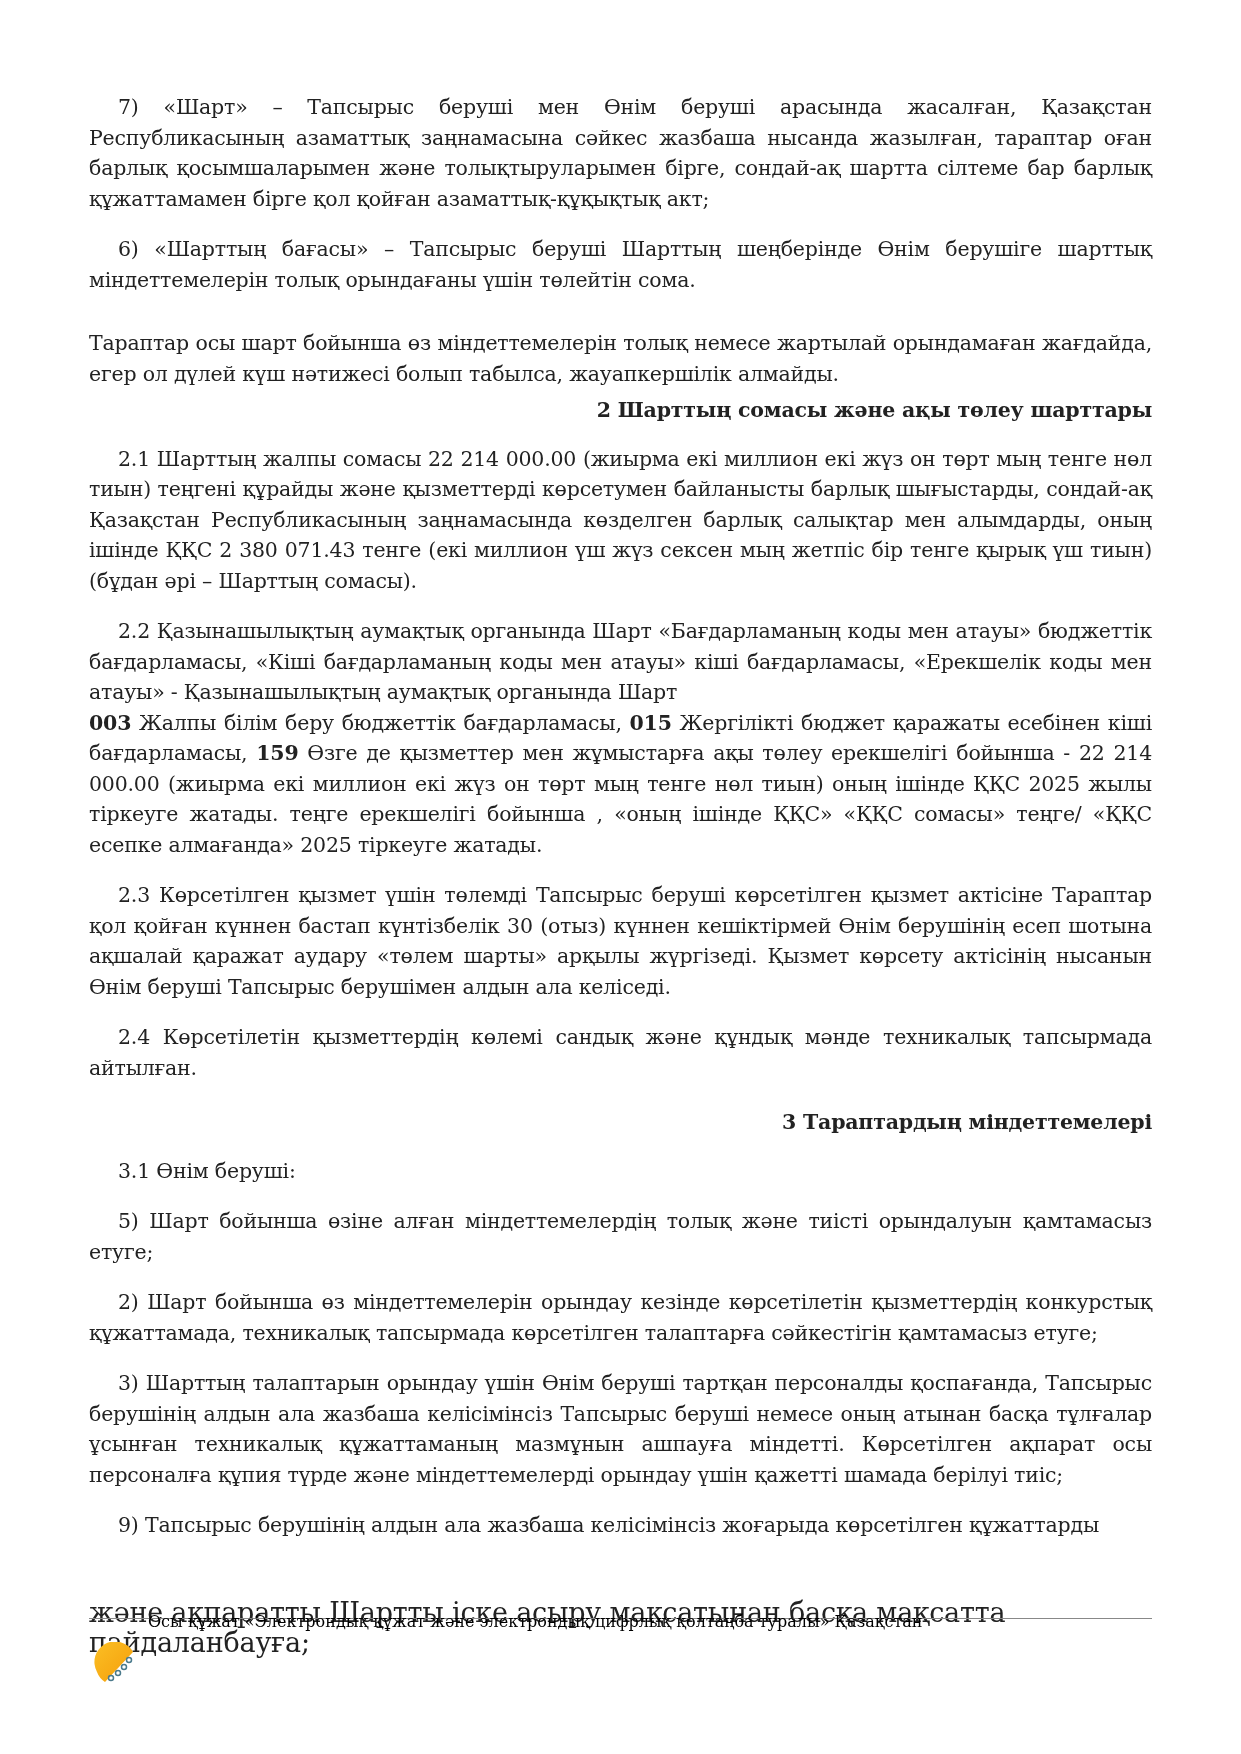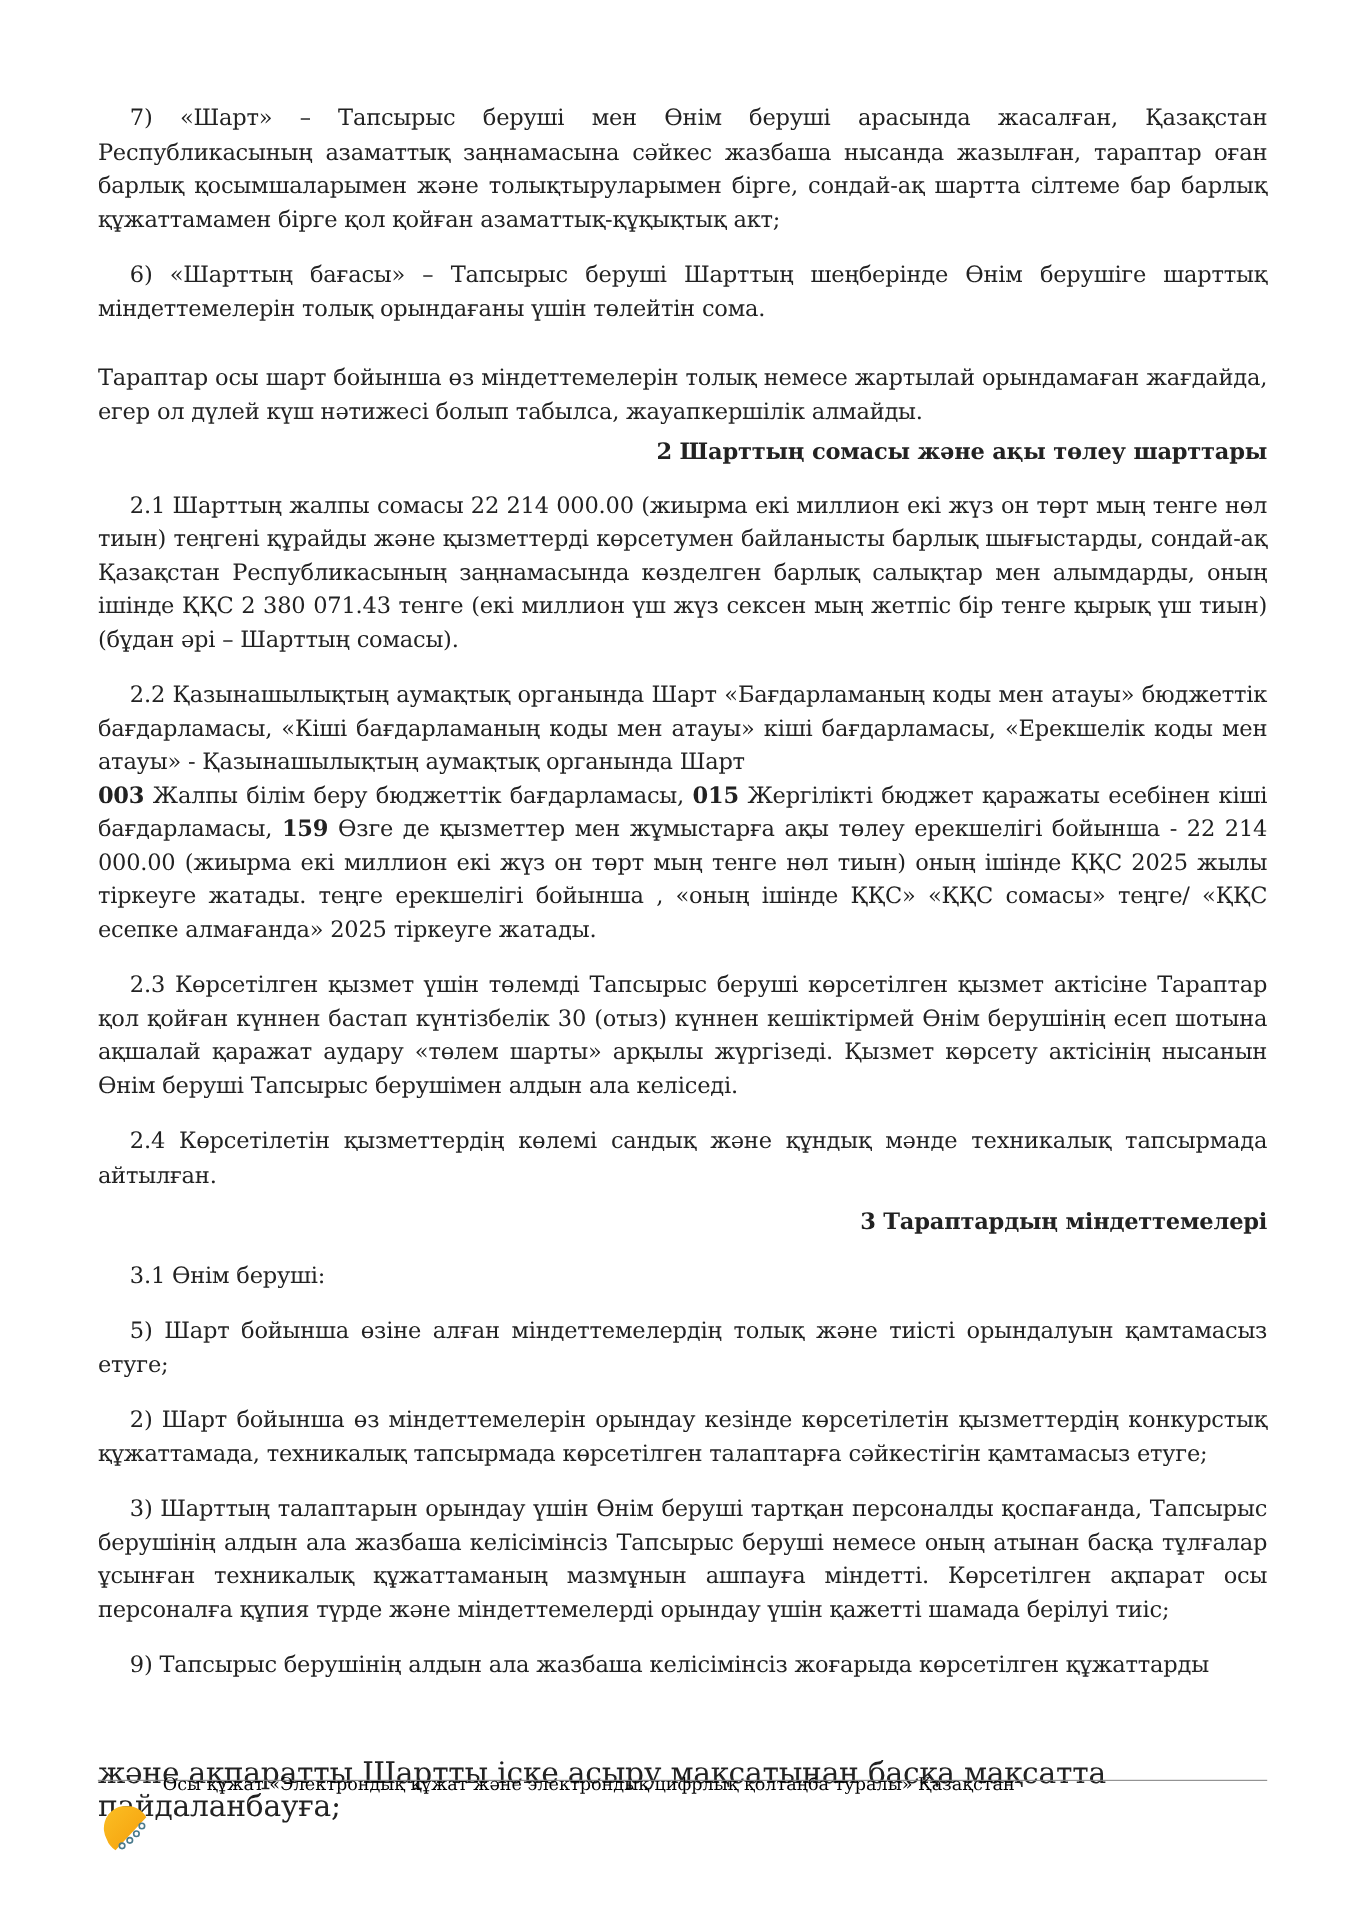--- a/index.html
+++ b/index.html
@@ -28,21 +28,21 @@
   <p class="p">7) «Шарт» – Тапсырыс беруші мен Өнім беруші арасында жасалған, Қазақстан Республикасының азаматтық заңнамасына сәйкес жазбаша нысанда жазылған, тараптар оған барлық қосымшаларымен және толықтыруларымен бірге, сондай-ақ шартта сілтеме бар барлық құжаттамамен бірге қол қойған азаматтық-құқықтық акт;</p>
   <p class="p tight">6) «Шарттың бағасы» – Тапсырыс беруші Шарттың шеңберінде Өнім берушіге шарттық міндеттемелерін толық орындағаны үшін төлейтін сома.</p>
   <p class="p noind">Тараптар осы шарт бойынша өз міндеттемелерін толық немесе жартылай орындамаған жағдайда, егер ол дүлей күш нәтижесі болып табылса, жауапкершілік алмайды.</p>
 
   <div class="h">2 Шарттың сомасы және ақы төлеу шарттары</div>
   <p class="p">2.1 Шарттың жалпы сомасы 22 214 000.00 (жиырма екі миллион екі жүз он төрт мың тенге нөл тиын) теңгені құрайды және қызметтерді көрсетумен байланысты барлық шығыстарды, сондай-ақ Қазақстан Республикасының заңнамасында көзделген барлық салықтар мен алымдарды, оның ішінде ҚҚС 2 380 071.43 тенге (екі миллион үш жүз сексен мың жетпіс бір тенге қырық үш тиын) (бұдан әрі – Шарттың сомасы).</p>
   <p class="p"><span>2.2 Қазынашылықтың аумақтық органында Шарт «Бағдарламаның коды мен атауы» бюджеттік бағдарламасы, «Кіші бағдарламаның коды мен атауы» кіші бағдарламасы, «Ерекшелік коды мен атауы» - Қазынашылықтың аумақтық органында Шарт</span><br><b>003</b><span> Жалпы білім беру бюджеттік бағдарламасы, </span><b>015</b><span> Жергілікті бюджет қаражаты есебінен кіші бағдарламасы, </span><b>159</b><span> Өзге де қызметтер мен жұмыстарға ақы төлеу ерекшелігі бойынша - 22 214 000.00 (жиырма екі миллион екі жүз он төрт мың тенге нөл тиын) оның ішінде ҚҚС 2025 жылы тіркеуге жатады. теңге ерекшелігі бойынша , «оның ішінде ҚҚС» «ҚҚС сомасы» теңге/ «ҚҚС есепке алмағанда» 2025 тіркеуге жатады.</span></p>
   <p class="p">2.3 Көрсетілген қызмет үшін төлемді Тапсырыс беруші көрсетілген қызмет актісіне Тараптар қол қойған күннен бастап күнтізбелік 30 (отыз) күннен кешіктірмей Өнім берушінің есеп шотына ақшалай қаражат аудару «төлем шарты» арқылы жүргізеді. Қызмет көрсету актісінің нысанын Өнім беруші Тапсырыс берушімен алдын ала келіседі.</p>
   <p class="p tight">2.4 Көрсетілетін қызметтердің көлемі сандық және құндық мәнде техникалық тапсырмада айтылған.</p>
 
-  <div class="h" style="margin-top:12px">3 Тараптардың міндеттемелері</div>
+  <div class="h" style="margin-top:24px">3 Тараптардың міндеттемелері</div>
   <p class="p">3.1 Өнім беруші:</p>
   <p class="p">5) Шарт бойынша өзіне алған міндеттемелердің толық және тиісті орындалуын қамтамасыз етуге;</p>
   <p class="p">2) Шарт бойынша өз міндеттемелерін орындау кезінде көрсетілетін қызметтердің конкурстық құжаттамада, техникалық тапсырмада көрсетілген талаптарға сәйкестігін қамтамасыз етуге;</p>
   <p class="p">3) Шарттың талаптарын орындау үшін Өнім беруші тартқан персоналды қоспағанда, Тапсырыс берушінің алдын ала жазбаша келісімінсіз Тапсырыс беруші немесе оның атынан басқа тұлғалар ұсынған техникалық құжаттаманың мазмұнын ашпауға міндетті. Көрсетілген ақпарат осы персоналға құпия түрде және міндеттемелерді орындау үшін қажетті шамада берілуі тиіс;</p>
   <p class="p">9) Тапсырыс берушінің алдын ала жазбаша келісімінсіз жоғарыда көрсетілген құжаттарды</p>
 </div>
 
 <div class="overlap">және ақпаратты Шартты іске асыру мақсатынан басқа мақсатта пайдаланбауға;</div>
 <div class="footer-rule"></div>
 

